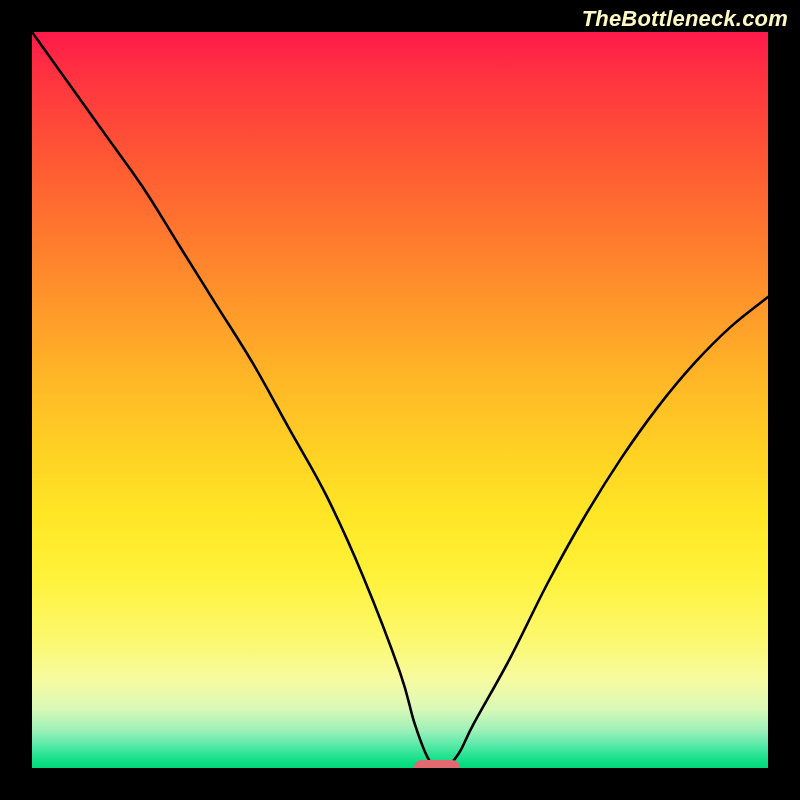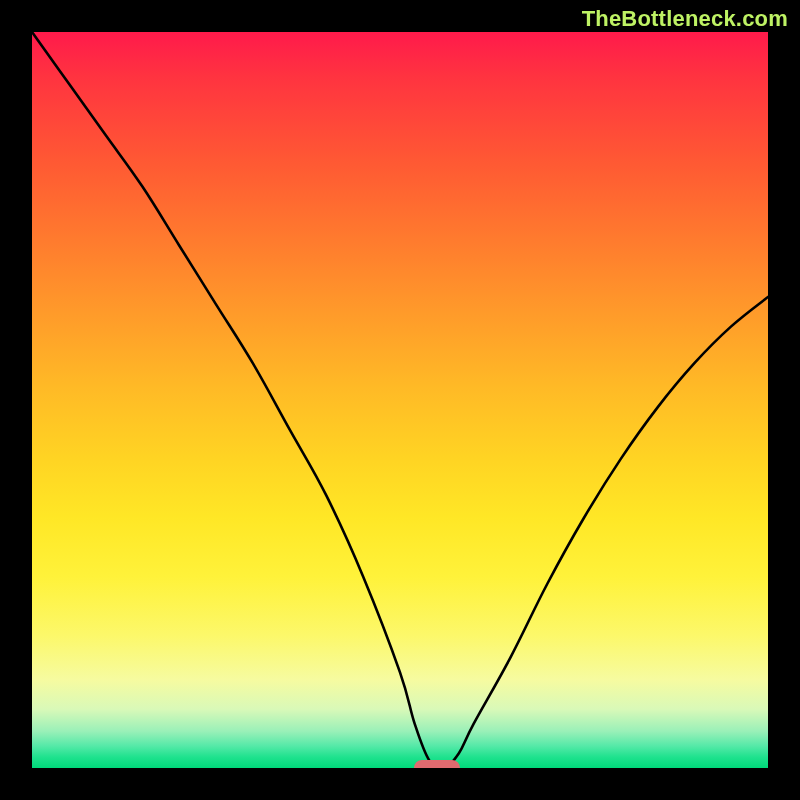--- a/index.html
+++ b/index.html
@@ -41,23 +41,24 @@
       #00d97a 100%
     );
   }
   .watermark {
     position: absolute;
     top: 6px;
     right: 12px;
     font-family: Arial, Helvetica, sans-serif;
     font-size: 22px;
     font-weight: 600;
-    color: #bef264;
+    color: #fef9c3;
     letter-spacing: 0.2px;
     user-select: none;
+    font-style: italic;
   }
   svg.curve {
     position: absolute;
     inset: 0;
     width: 100%;
     height: 100%;
   }
   .marker {
     position: absolute;
     width: 46px;

